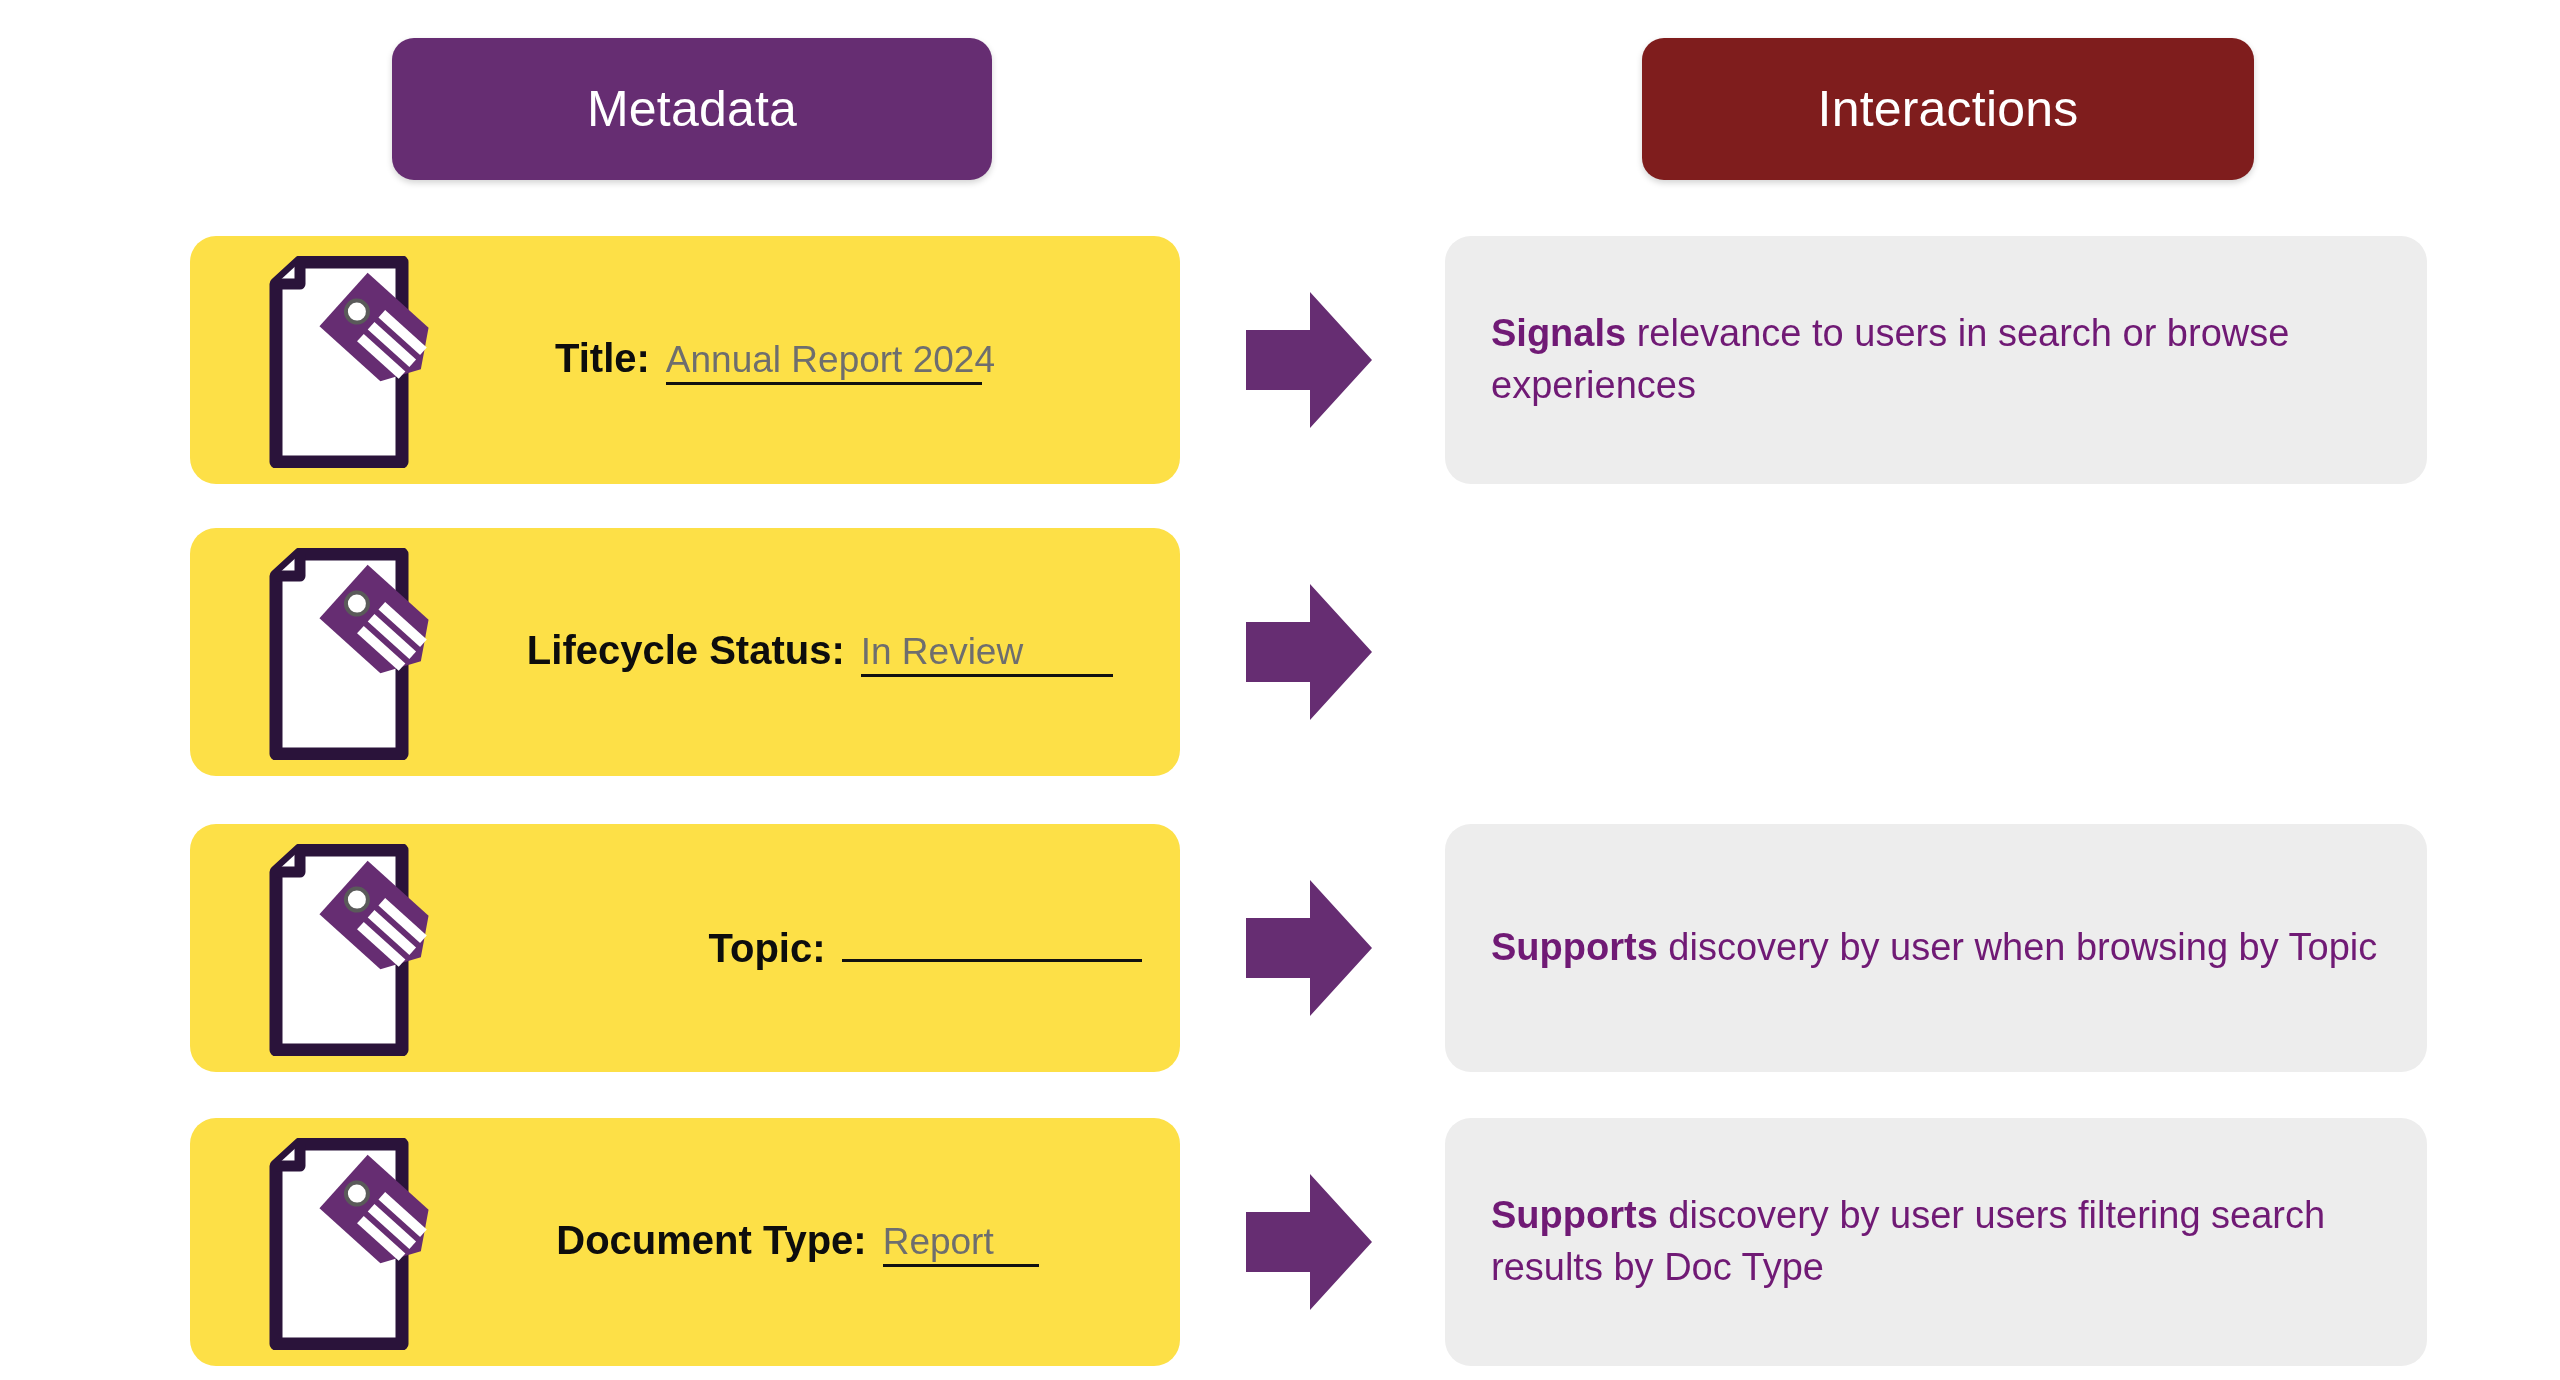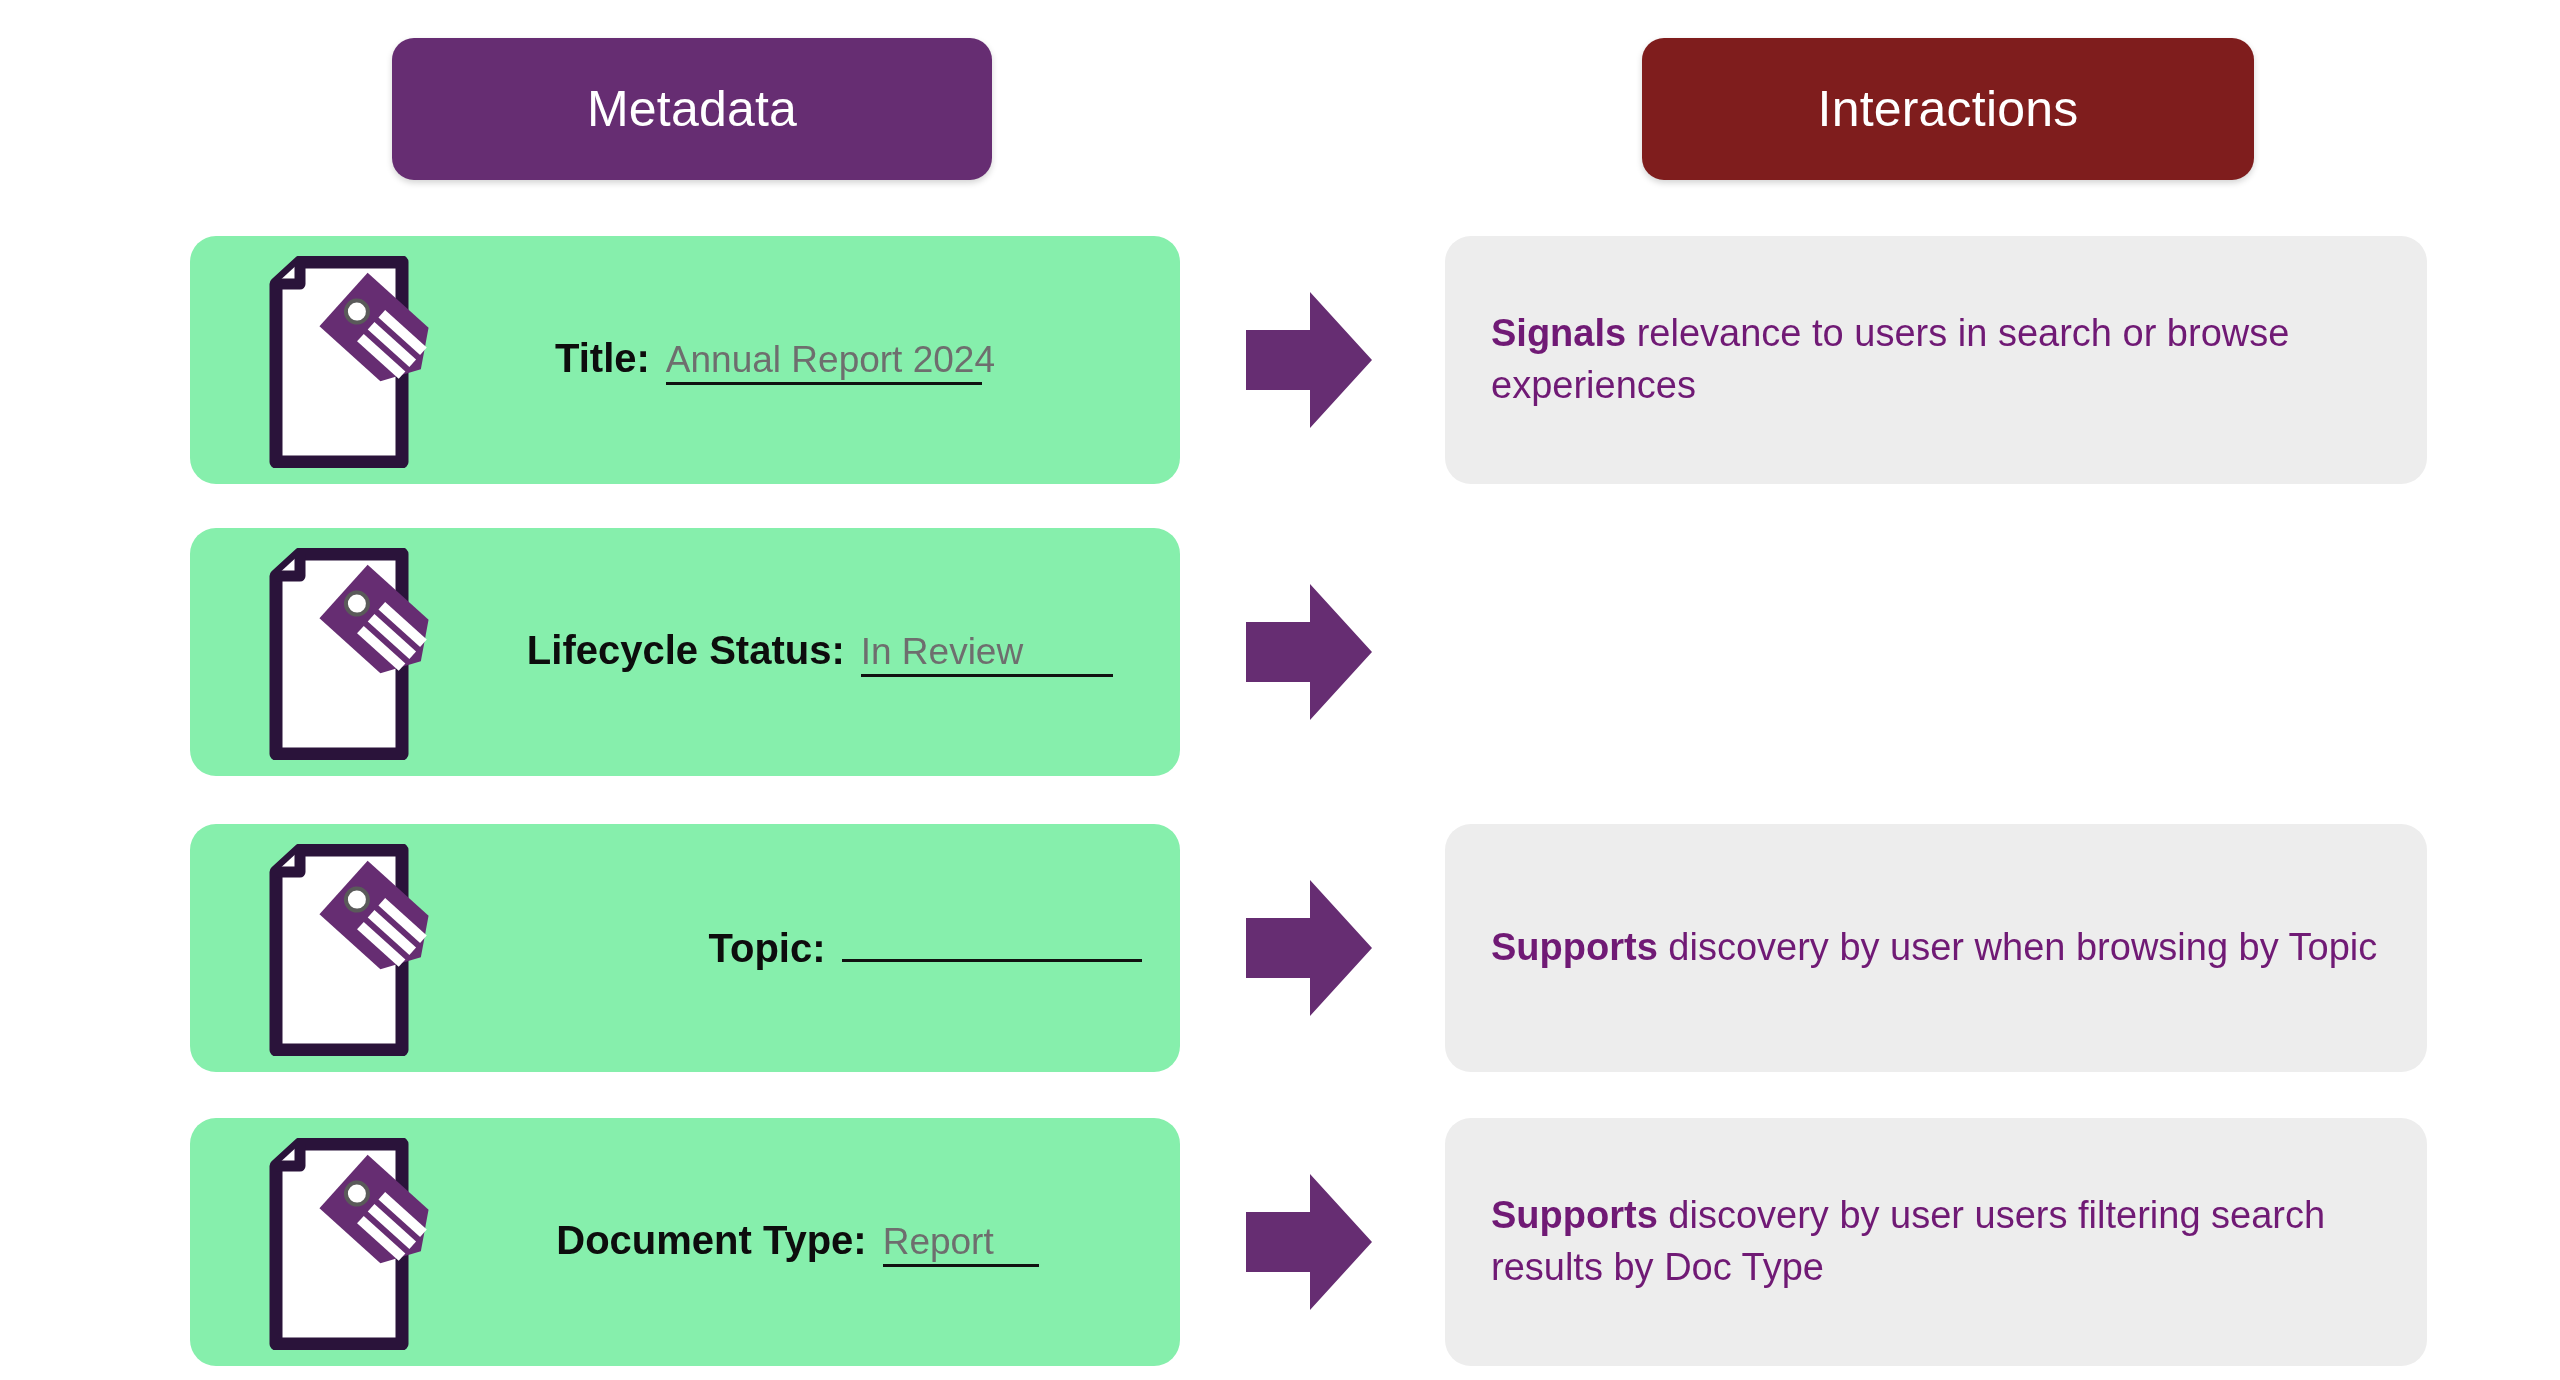--- a/index.html
+++ b/index.html
@@ -59,21 +59,21 @@
   .row-3 { top: 824px; }
   .row-4 { top: 1118px; }
 
   
   .meta-card {
     position: absolute;
     left: 190px;
     top: 0;
     width: 990px;
     height: 248px;
-    background: #86efac;
+    background: #fde047;
     border-radius: 26px;
   }
 
   .doc-icon {
     position: absolute;
     left: 62px;
     top: 20px;
     width: 190px;
     height: 212px;
   }

